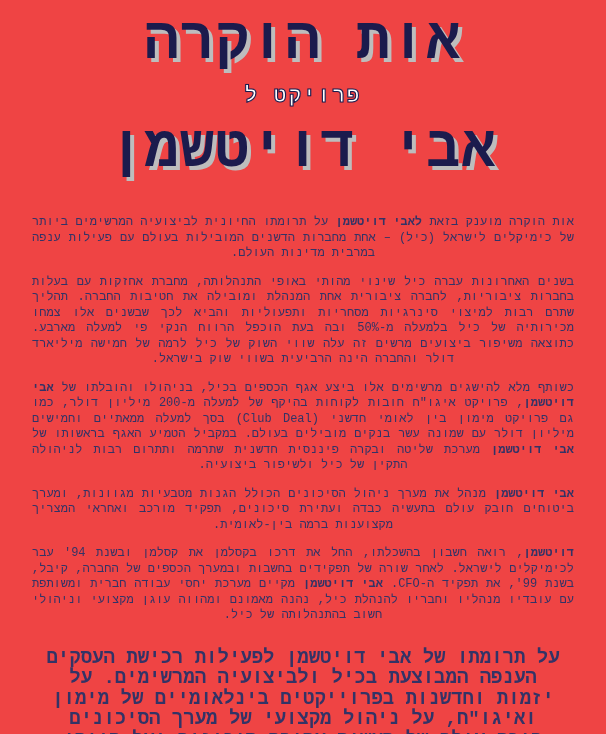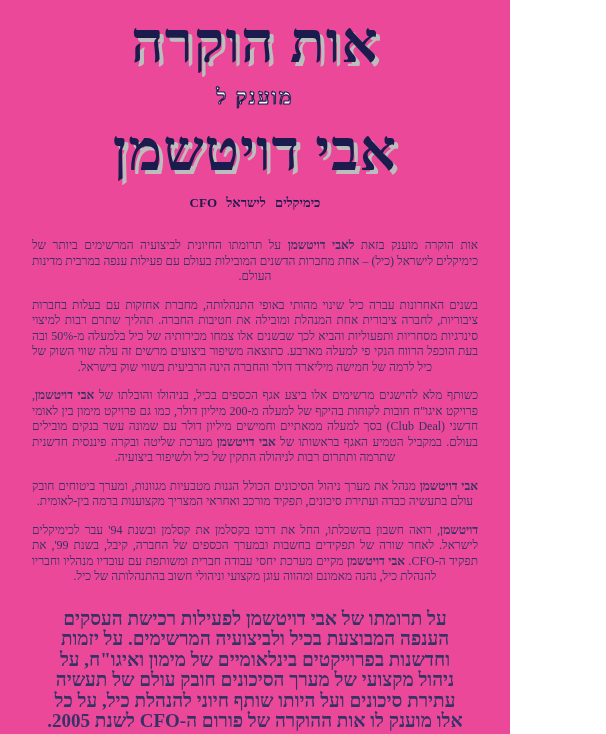--- a/index.html
+++ b/index.html
@@ -1,22 +1,22 @@
 <!DOCTYPE html>
 <html lang="he"><head>
 <meta charset="utf-8">
 <style>
   html, body { margin: 0; padding: 0; background: #ffffff; }
   .page {
     position: relative;
-    width: 510px;
+    width: 606px;
     height: 734px;
-    background: #ec4899;
+    background: #ef4444;
     direction: rtl;
-    font-family: Liberation Serif, serif;
+    font-family: Liberation Mono, monospace;
     color: #333366;
     overflow: hidden;
   }
   .award-title, .recipient-name {
     margin: 0;
     text-align: center;
     font-weight: bold;
     font-size: 57px;
     line-height: 74px;
     color: #1b1b4d;
@@ -75,29 +75,24 @@
     color: #333366;
   }
 </style>
 </head>
 <body>
 
 <div class="page">
 
   <h1 class="award-title">אות הוקרה</h1>
 
-  <div class="presented-to">מוענק ל</div>
+  <div class="presented-to">פרויקט ל</div>
 
   <h1 class="recipient-name">אבי דויטשמן</h1>
 
-  <div class="subtitle">
-    <span>CFO</span>
-    <span>כימיקלים</span>
-    <span>לישראל</span>
-  </div>
 
   <div class="paragraphs">
 
   <p class="para body"><span>אות הוקרה מוענק בזאת </span><span class="bold">לאבי דויטשמן</span><span> על תרומתו החיונית לביצועיה המרשימים ביותר של כימיקלים לישראל (כיל) – אחת מחברות הדשנים המובילות בעולם עם פעילות ענפה במרבית מדינות העולם.</span></p>
       <p class="para body"><span>בשנים האחרונות עברה כיל שינוי מהותי באופי התנהלותה, מחברת אחזקות עם בעלות בחברות ציבוריות, לחברה ציבורית אחת המנהלת ומובילה את חטיבות החברה. תהליך שתרם רבות למיצוי סינרגיות מסחריות ותפעוליות והביא לכך שבשנים אלו צמחו מכירותיה של כיל בלמעלה מ-50% ובה בעת הוכפל הרווח הנקי פי למעלה מארבע. כתוצאה משיפור ביצועים מרשים זה עלה שווי השוק של כיל לרמה של חמישה מיליארד דולר והחברה הינה הרביעית בשווי שוק בישראל.</span></p>
       <p class="para body"><span>כשותף מלא להישגים מרשימים אלו ביצע אגף הכספים בכיל, בניהולו והובלתו של </span><span class="bold">אבי דויטשמן</span><span>, פרויקט איגו"ח חובות לקוחות בהיקף של למעלה מ-200 מיליון דולר, כמו גם פרויקט מימון בין לאומי חדשני (Club Deal) בסך למעלה ממאתיים וחמישים מיליון דולר עם שמונה עשר בנקים מובילים בעולם. במקביל הטמיע האגף בראשותו של </span><span class="bold">אבי דויטשמן</span><span> מערכת שליטה ובקרה פיננסית חדשנית שתרמה ותתרום רבות לניהולה התקין של כיל ולשיפור ביצועיה.</span></p>
       <p class="para body"><span class="bold">אבי דויטשמן</span><span> מנהל את מערך ניהול הסיכונים הכולל הגנות מטבעיות מגוונות, ומערך ביטוחים חובק עולם בתעשיה כבדה ועתירת סיכונים, תפקיד מורכב ואחראי המצריך מקצוענות ברמה בין-לאומית.</span></p>
       <p class="para body"><span class="bold">דויטשמן</span><span>, רואה חשבון בהשכלתו, החל את דרכו בקסלמן את קסלמן ובשנת 94' עבר לכימיקלים לישראל. לאחר שורה של תפקידים בחשבות ובמערך הכספים של החברה, קיבל, בשנת 99', את תפקיד ה-CFO. </span><span class="bold">אבי דויטשמן</span><span> מקיים מערכת יחסי עבודה חברית ומשותפת עם עובדיו מנהליו וחבריו להנהלת כיל, נהנה מאמונם ומהווה עוגן מקצועי וניהולי חשוב בהתנהלותה של כיל.</span></p>
       <p class="para emphasis"><span class="bold">על תרומתו של אבי דויטשמן לפעילות רכישת העסקים הענפה המבוצעת בכיל ולביצועיה המרשימים. על יזמות וחדשנות בפרוייקטים בינלאומיים של מימון ואיגו"ח, על ניהול מקצועי של מערך הסיכונים חובק עולם של תעשיה עתירת סיכונים ועל היותו שותף חיוני להנהלת כיל, על כל אלו מוענק לו אות ההוקרה של פורום ה-CFO לשנת 2005.</span></p>
     </div>

